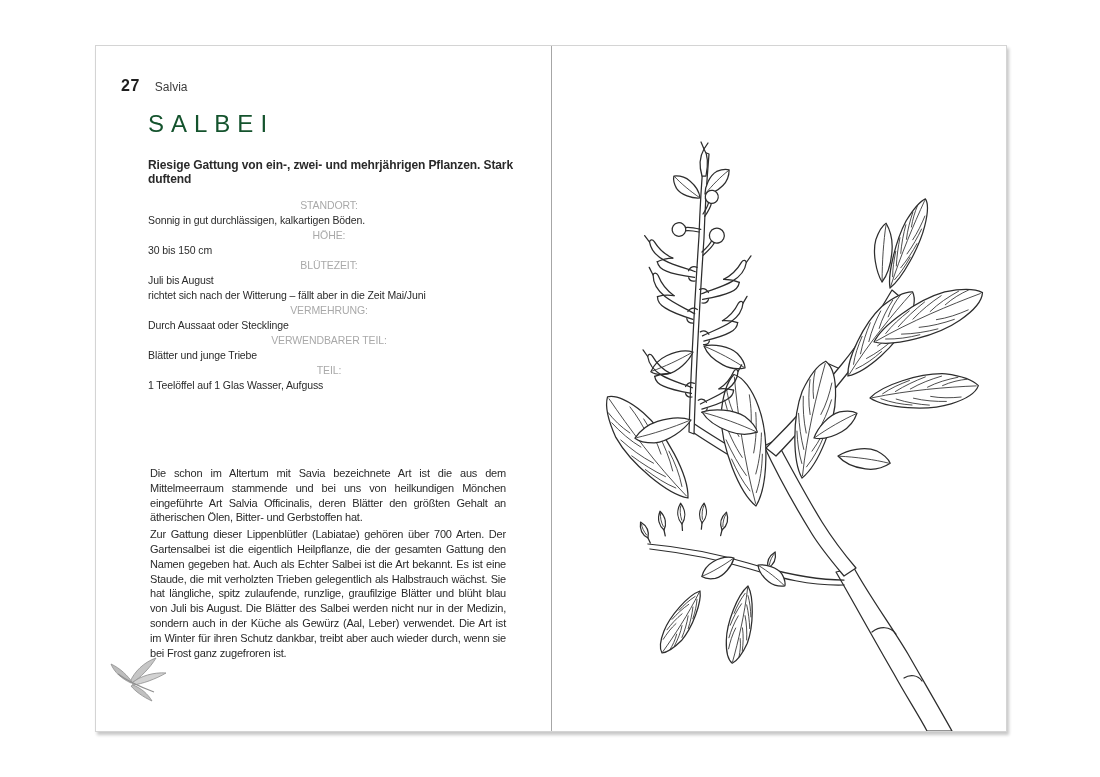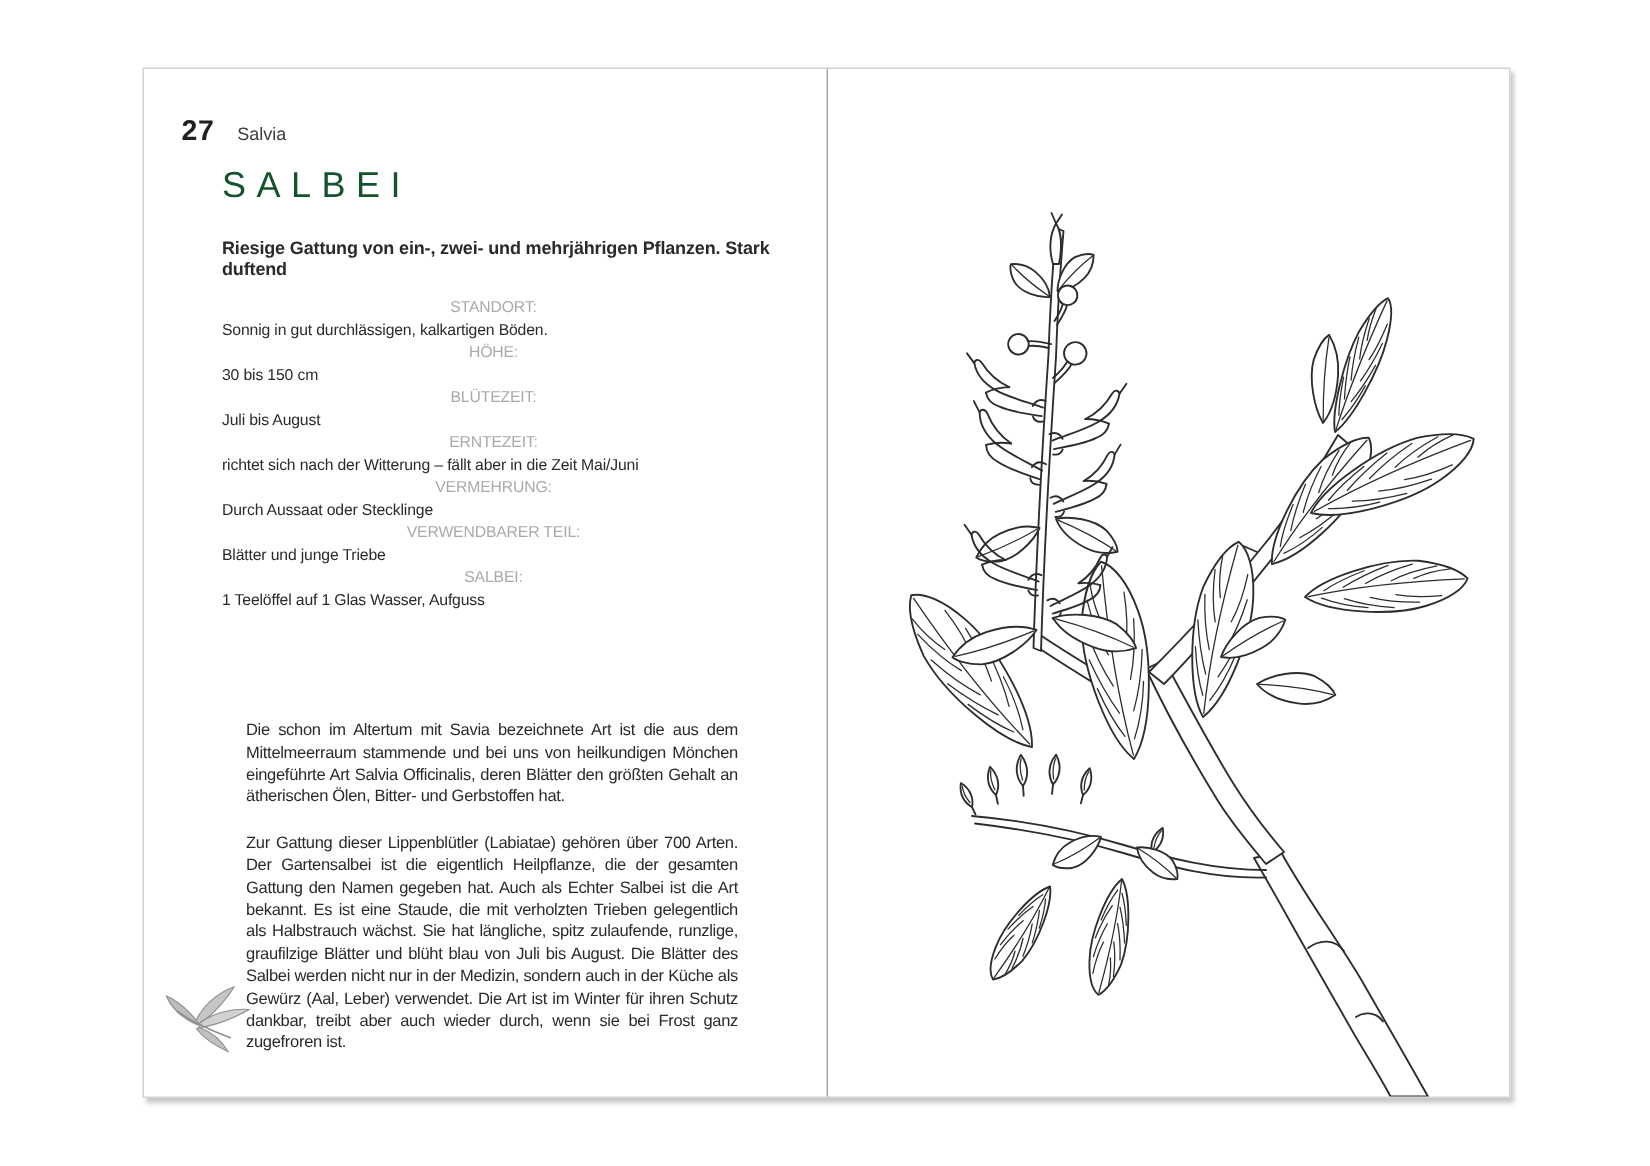--- a/index.html
+++ b/index.html
@@ -6,32 +6,32 @@
   body{width:1100px;height:777px;position:relative;overflow:hidden;
        font-family:"Liberation Sans",sans-serif;-webkit-font-smoothing:antialiased;}
 
   .spread{position:absolute;left:95px;top:45px;width:910px;height:685px;
           background:#ffffff;border:1px solid #d4d4d4;
           box-shadow:2px 3px 3px rgba(0,0,0,0.22);}
   .gutter{position:absolute;left:455px;top:0;height:100%;width:1px;background:#a6a6a6;}
 
   
   .runhead{position:absolute;left:25px;top:31px;font-size:12px;color:#3c3c3c;white-space:nowrap;}
-  .pageno{font-weight:bold;font-size:19px;color:#1f1f1f;margin-right:15px;letter-spacing:0.5px;}
+  .pageno{font-weight:bold;font-size:16px;color:#1f1f1f;margin-right:15px;letter-spacing:0.5px;}
   .title{position:absolute;left:52px;top:64px;font-size:24px;letter-spacing:7px;
          color:#14532d;font-weight:400;white-space:nowrap;}
   .subtitle{position:absolute;left:52px;top:112px;width:380px;font-size:12px;
             font-weight:bold;color:#2a2a2a;letter-spacing:-0.1px;}
   .info{position:absolute;left:52px;top:152px;width:362px;font-size:10.5px;
         line-height:15px;letter-spacing:-0.1px;}
   .info .lbl{color:#a9a9a9;text-align:center;}
   .info .val{color:#2a2a2a;font-weight:normal;}
   .bodytext{position:absolute;left:52px;top:418px;width:360px;font-size:11px;
             line-height:14.8px;color:#2a2a2a;text-align:justify;letter-spacing:-0.2px;}
-  .bodytext p{margin:16px;}
+  .bodytext p{margin:2px;}
   .ornament{position:absolute;left:12px;top:606px;}
 
   
   .illus{position:absolute;left:456px;top:0;}
   .ol{stroke:#2d2d2d;fill:#ffffff;stroke-width:1.25;stroke-linecap:round;stroke-linejoin:round;vector-effect:non-scaling-stroke;}
   .op{stroke:#2d2d2d;fill:none;stroke-width:1.25;stroke-linecap:round;stroke-linejoin:round;vector-effect:non-scaling-stroke;}
   .vn{stroke:#2d2d2d;fill:none;stroke-width:0.85;stroke-linecap:round;vector-effect:non-scaling-stroke;}
 </style>
 </head>
 <body>
@@ -48,27 +48,26 @@
 
     <div class="subtitle">Riesige Gattung von ein-, zwei- und mehrjährigen Pflanzen. Stark duftend</div>
 
     <div class="info">
       <div class="lbl">STANDORT:</div>
       <div class="val">Sonnig in gut durchlässigen, kalkartigen Böden.</div>
       <div class="lbl">HÖHE:</div>
       <div class="val">30 bis 150 cm</div>
       <div class="lbl">BLÜTEZEIT:</div>
       <div class="val">Juli bis August</div>
-      <div class="lbl">ERNTEZEIT:</div>
       <div class="val">richtet sich nach der Witterung – fällt aber in die Zeit Mai/Juni</div>
       <div class="lbl">VERMEHRUNG:</div>
       <div class="val">Durch Aussaat oder Stecklinge</div>
       <div class="lbl">VERWENDBARER TEIL:</div>
       <div class="val">Blätter und junge Triebe</div>
-      <div class="lbl">SALBEI:</div>
+      <div class="lbl">TEIL:</div>
       <div class="val">1 Teelöffel auf 1 Glas Wasser, Aufguss</div>
     </div>
 
     <div class="bodytext">
       <p>Die schon im Altertum mit Savia bezeichnete Art ist die aus dem Mittelmeerraum stammende und bei uns von heilkundigen Mönchen eingeführte Art Salvia Officinalis, deren Blätter den größten Gehalt an ätherischen Ölen, Bitter- und Gerbstoffen hat.</p>
       <p>Zur Gattung dieser Lippenblütler (Labiatae) gehören über 700 Arten. Der Gartensalbei ist die eigentlich Heilpflanze, die der gesamten Gattung den Namen gegeben hat. Auch als Echter Salbei ist die Art bekannt. Es ist eine Staude, die mit verholzten Trieben gelegentlich als Halbstrauch wächst. Sie hat längliche, spitz zulaufende, runzlige, graufilzige Blätter und blüht blau von Juli bis August. Die Blätter des Salbei werden nicht nur in der Medizin, sondern auch in der Küche als Gewürz (Aal, Leber) verwendet. Die Art ist im Winter für ihren Schutz dankbar, treibt aber auch wieder durch, wenn sie bei Frost ganz zugefroren ist.</p>
     </div>
 
     <svg class="ornament" width="64" height="52" viewBox="0 0 64 52">
       <g stroke="#8f8f8f" stroke-width="0.8" fill="#c6c6c6">

